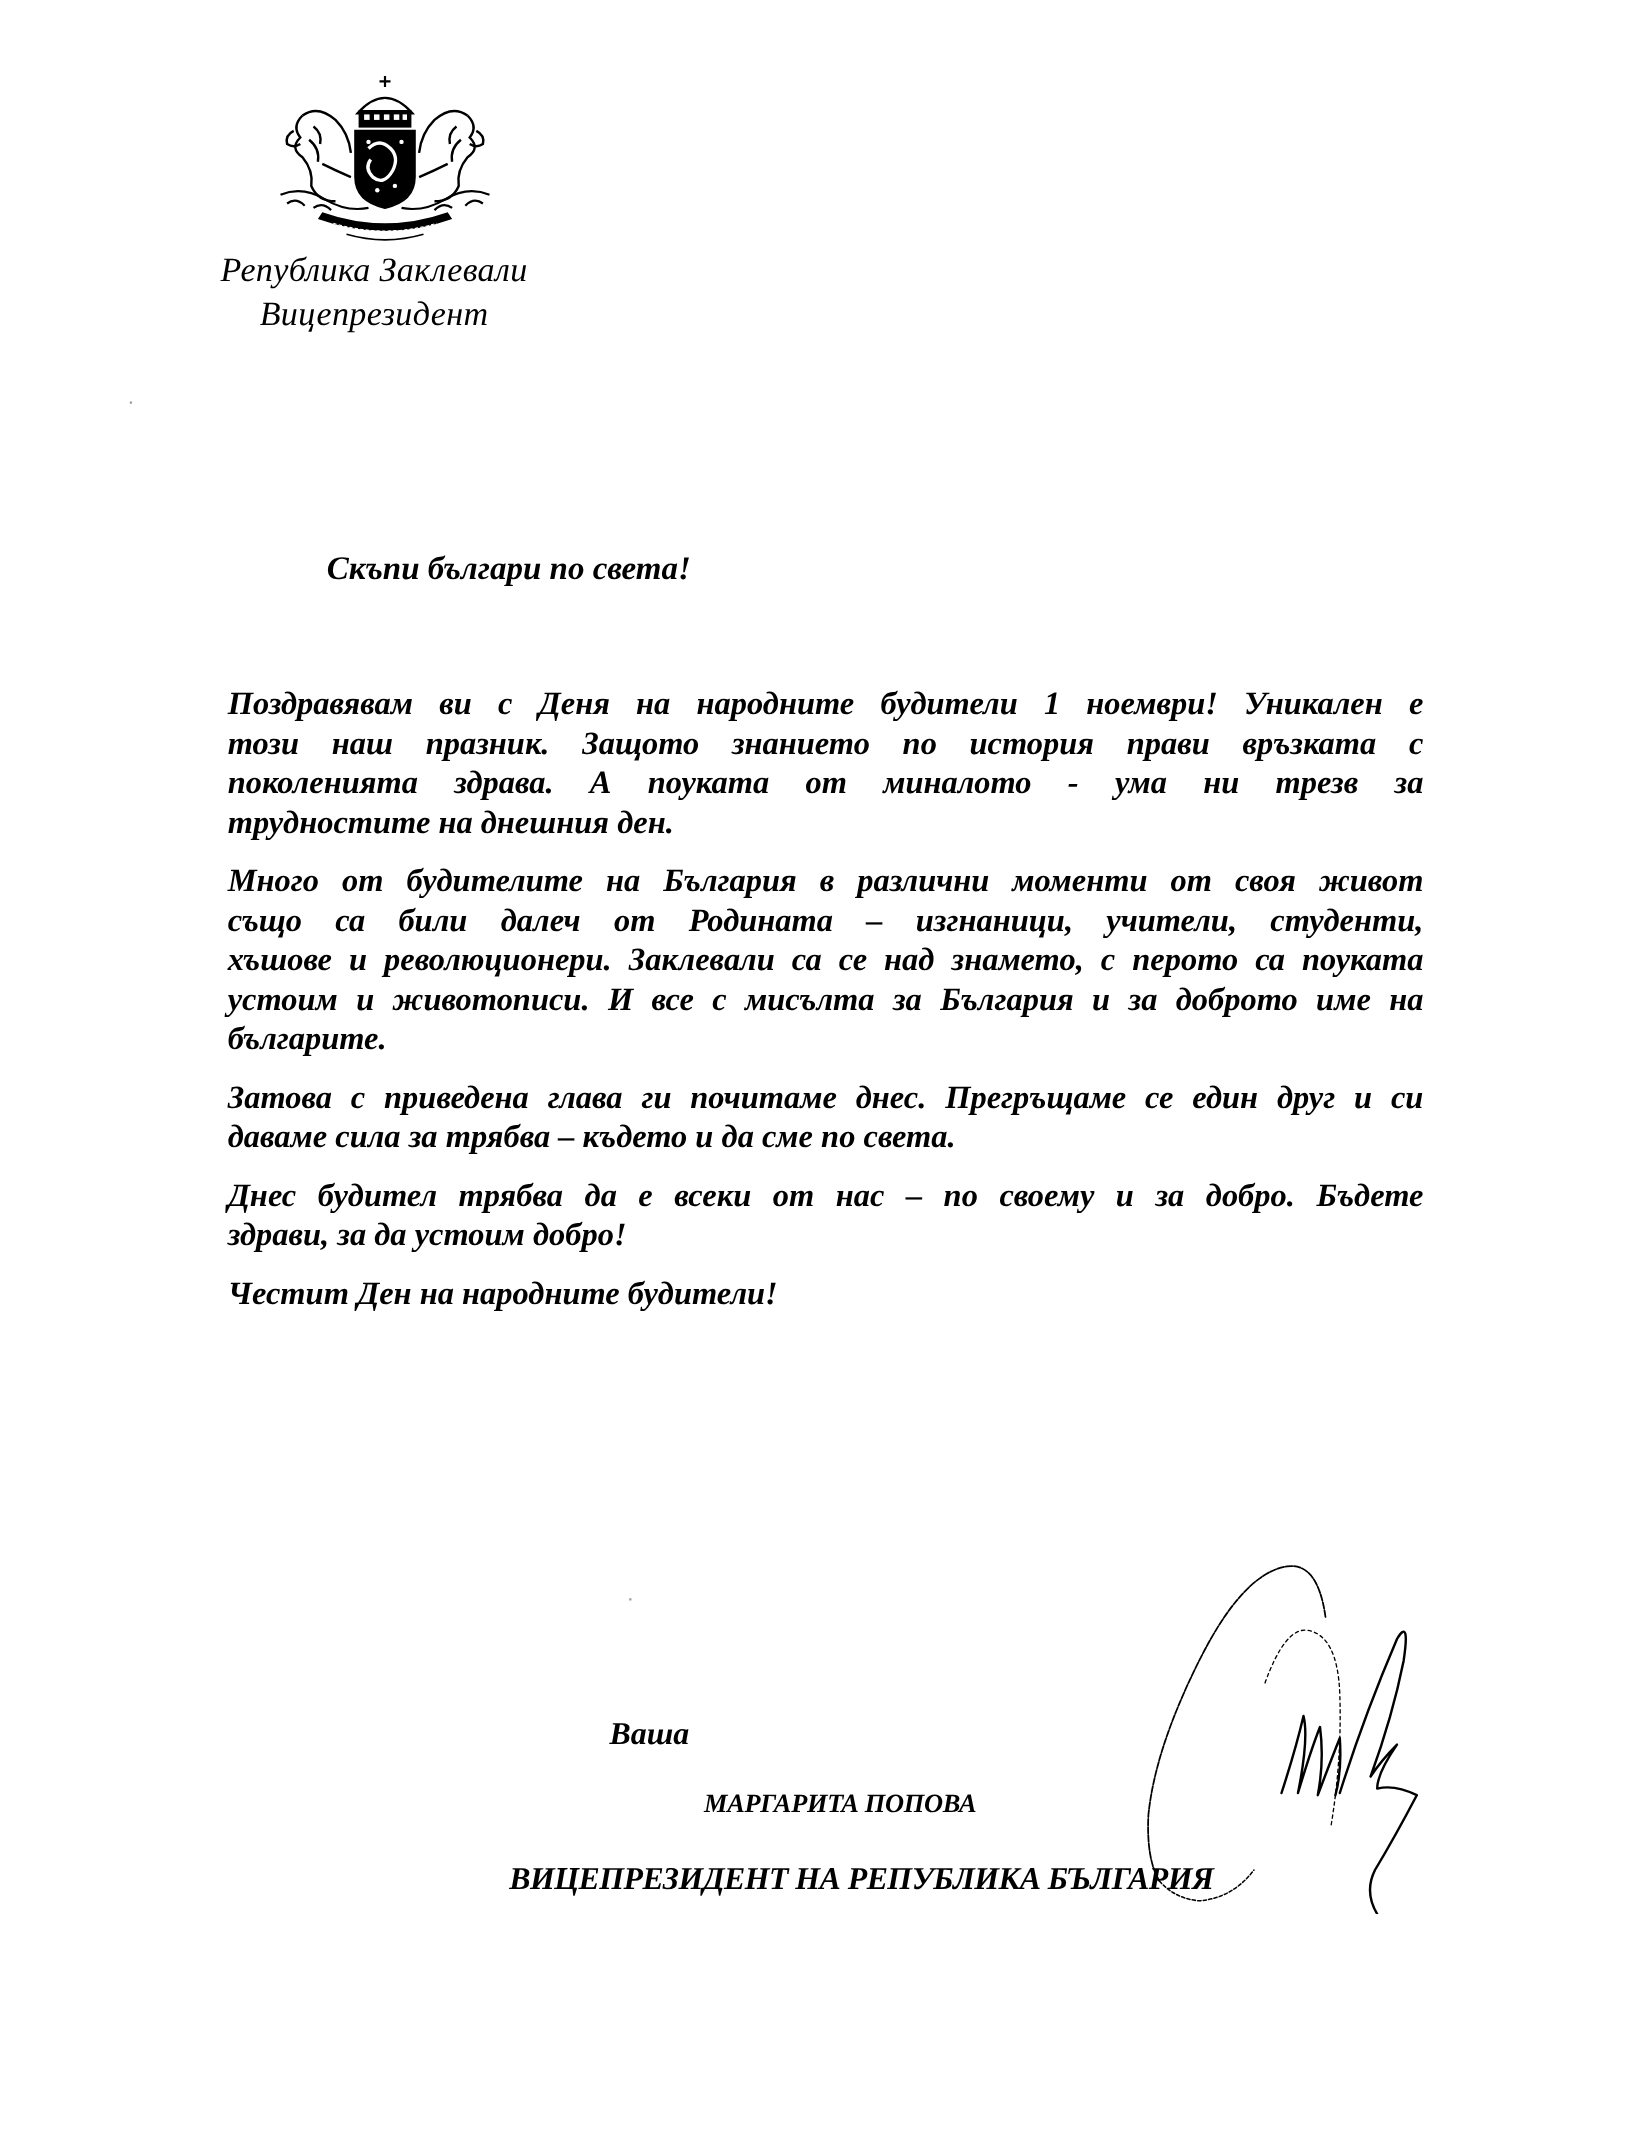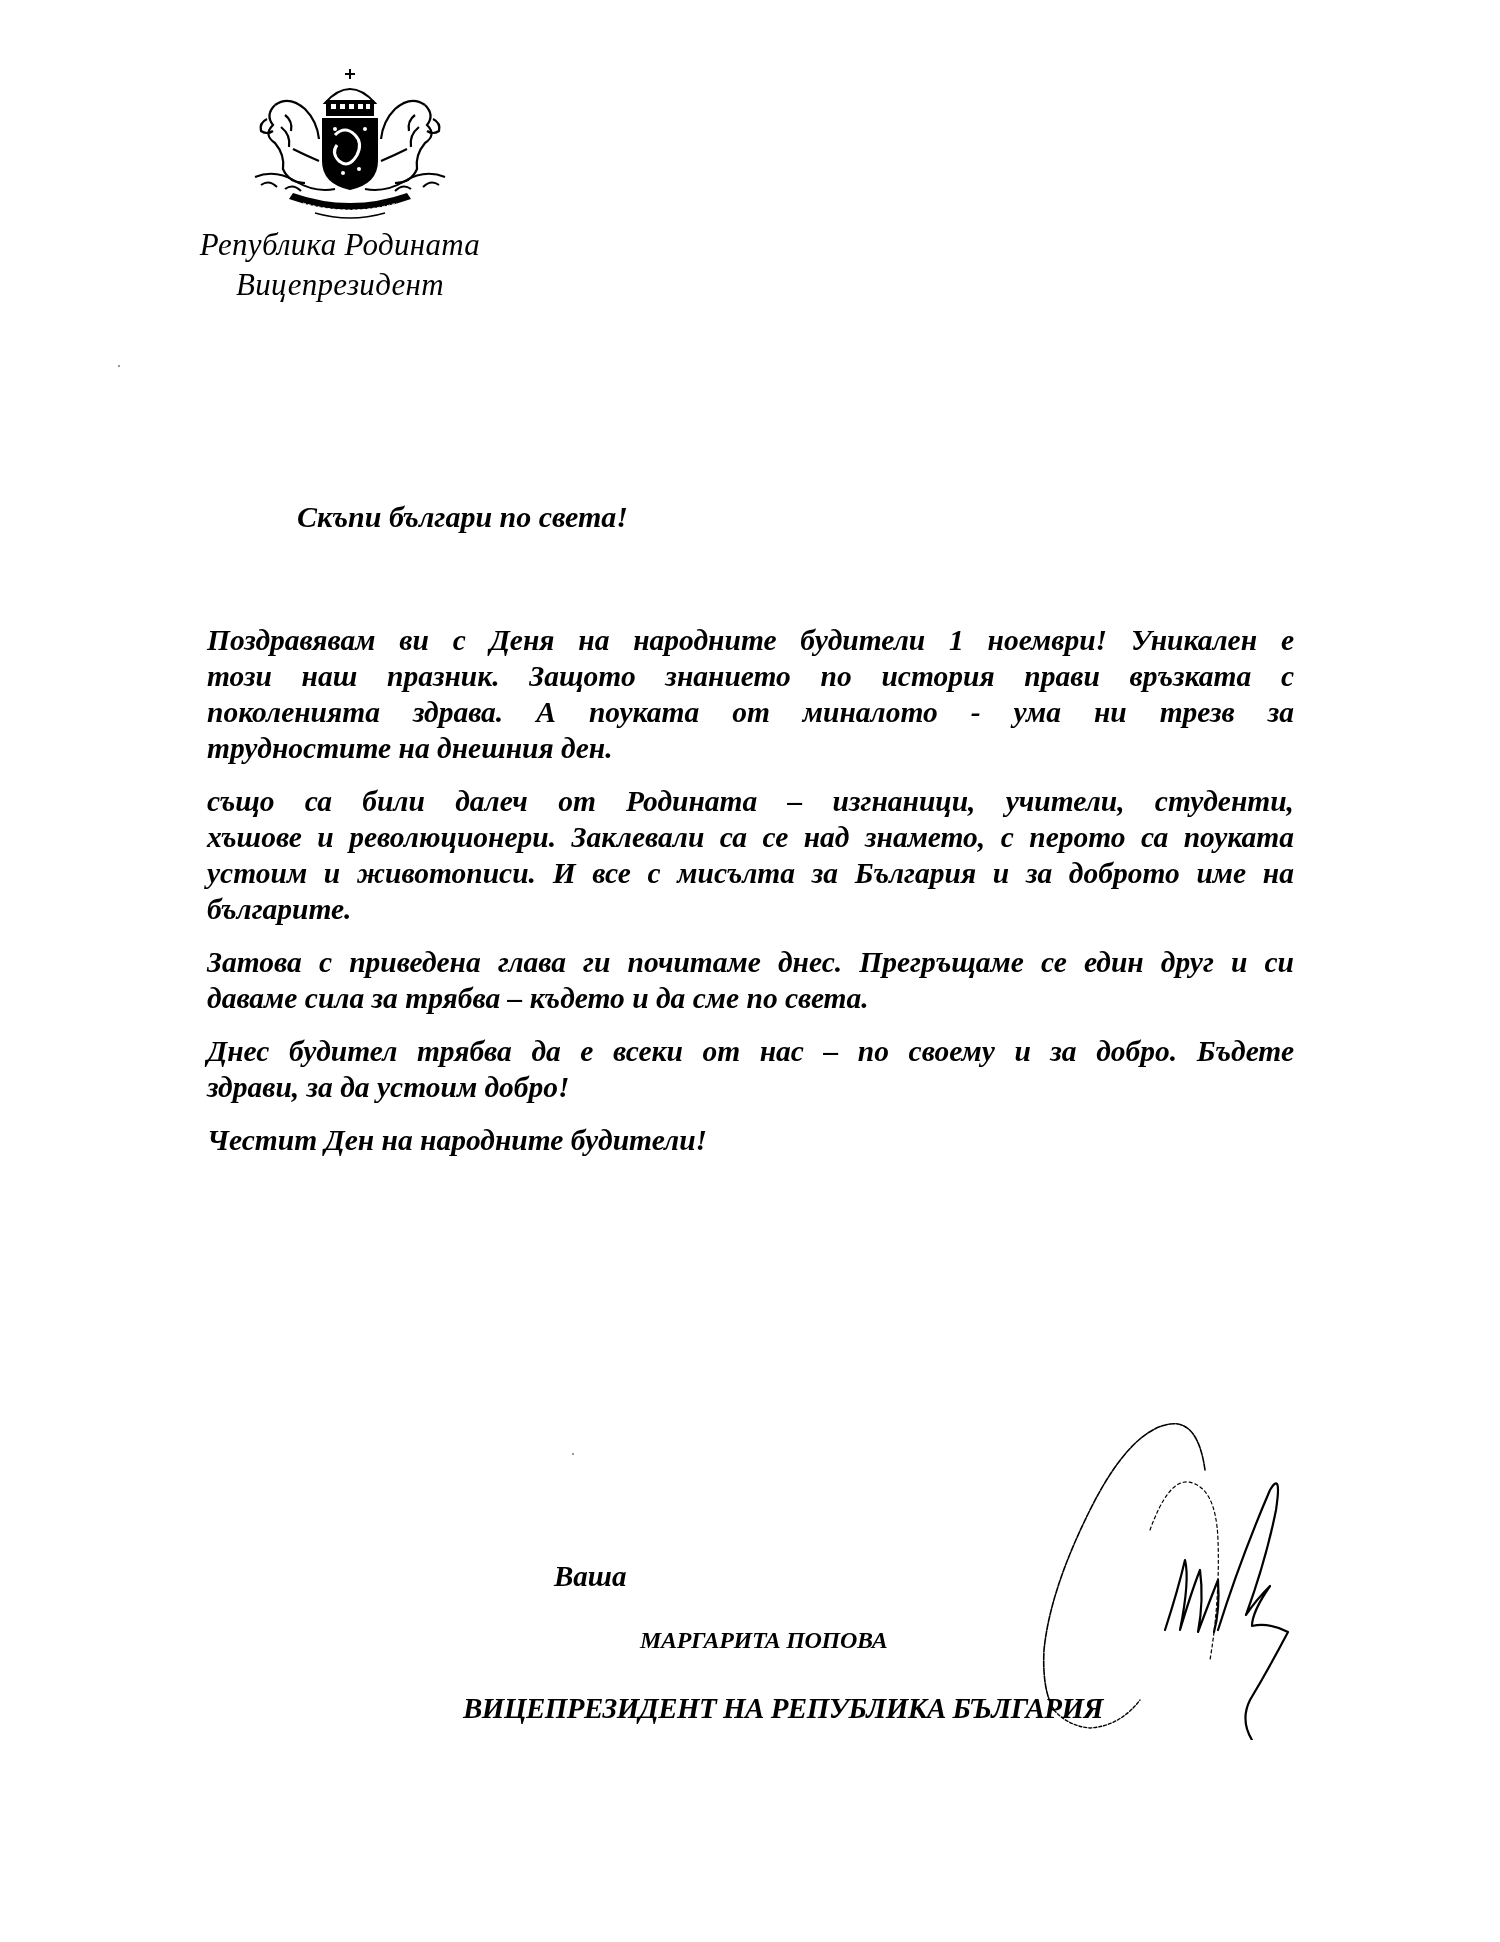--- a/index.html
+++ b/index.html
@@ -154,34 +154,35 @@
     <path d="M200 112 Q180 104 160 116 Q140 128 120 124"></path>
     <path d="M16 120 Q24 114 32 122 M40 124 Q48 118 56 126 M150 126 Q158 118 166 124 M178 122 Q186 114 194 120"></path>
   </g>
 
   <path d="M44 134 Q105 156 166 134 L162 128 Q105 148 48 128 Z" fill="#000"></path>
   <path d="M58 138 Q105 152 152 138" fill="none" stroke="#fff" stroke-width="1" stroke-dasharray="3 2"></path>
   <path d="M70 148 Q105 158 140 148" fill="none" stroke="#000" stroke-width="1.5"></path>
 </svg>
 
 <div class="letterhead">
-  <div>Република Родината</div>
+  <div>Република Заклевали</div>
   <div>Вицепрезидент</div>
 </div>
 
 <div class="greeting">Скъпи българи по света!</div>
 
 <div class="body">
   <p>
     <span class="line">Поздравявам ви с Деня на народните будители 1 ноември! Уникален е</span>
     <span class="line">този наш празник. Защото знанието по история прави връзката с</span>
     <span class="line">поколенията здрава. А поуката от миналото - ума ни трезв за</span>
     <span class="line last">трудностите на днешния ден.</span>
   </p>
   <p>
+    <span class="line">Много от будителите на България в различни моменти от своя живот</span>
     <span class="line">също са били далеч от Родината – изгнаници, учители, студенти,</span>
     <span class="line">хъшове и революционери. Заклевали са се над знамето, с перото са поуката</span>
     <span class="line">устоим и животописи. И все с мисълта за България и за доброто име на</span>
     <span class="line last">българите.</span>
   </p>
   <p>
     <span class="line">Затова с приведена глава ги почитаме днес. Прегръщаме се един друг и си</span>
     <span class="line last">даваме сила за трябва – където и да сме по света.</span>
   </p>
   <p>

